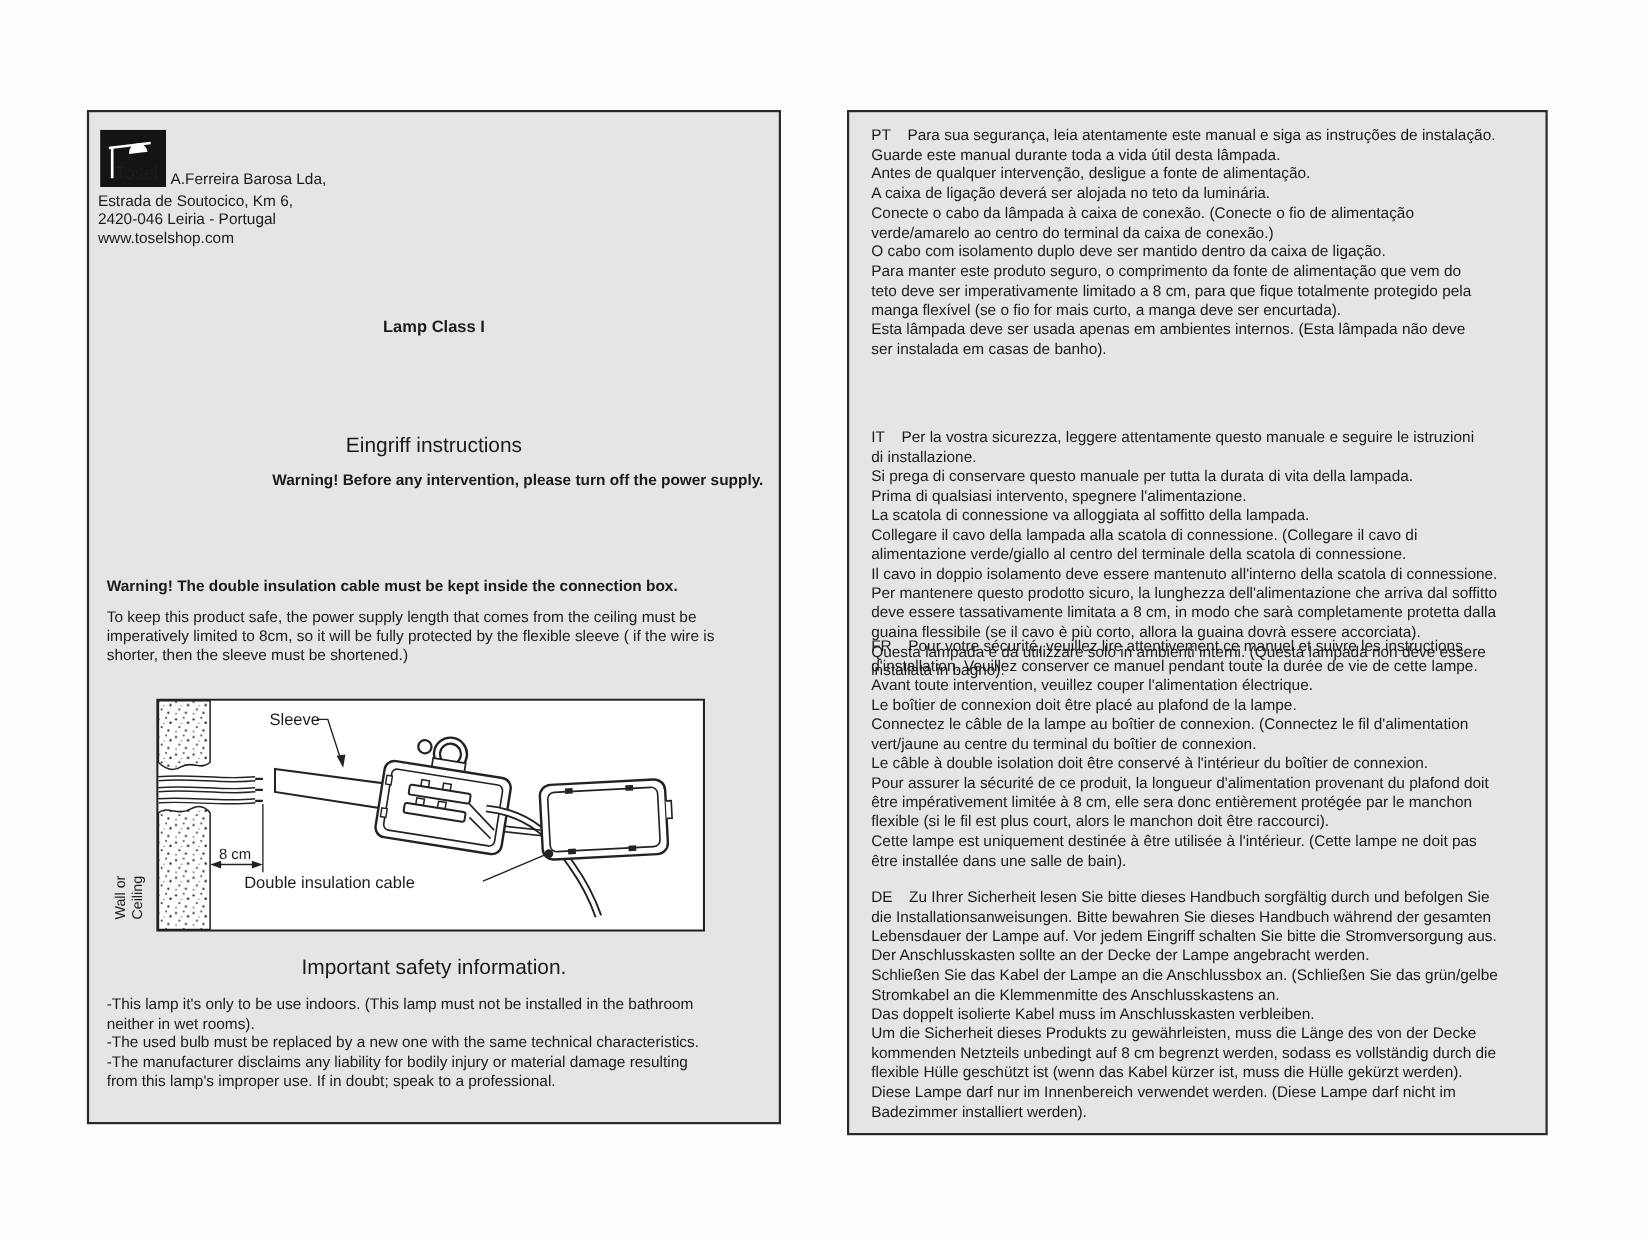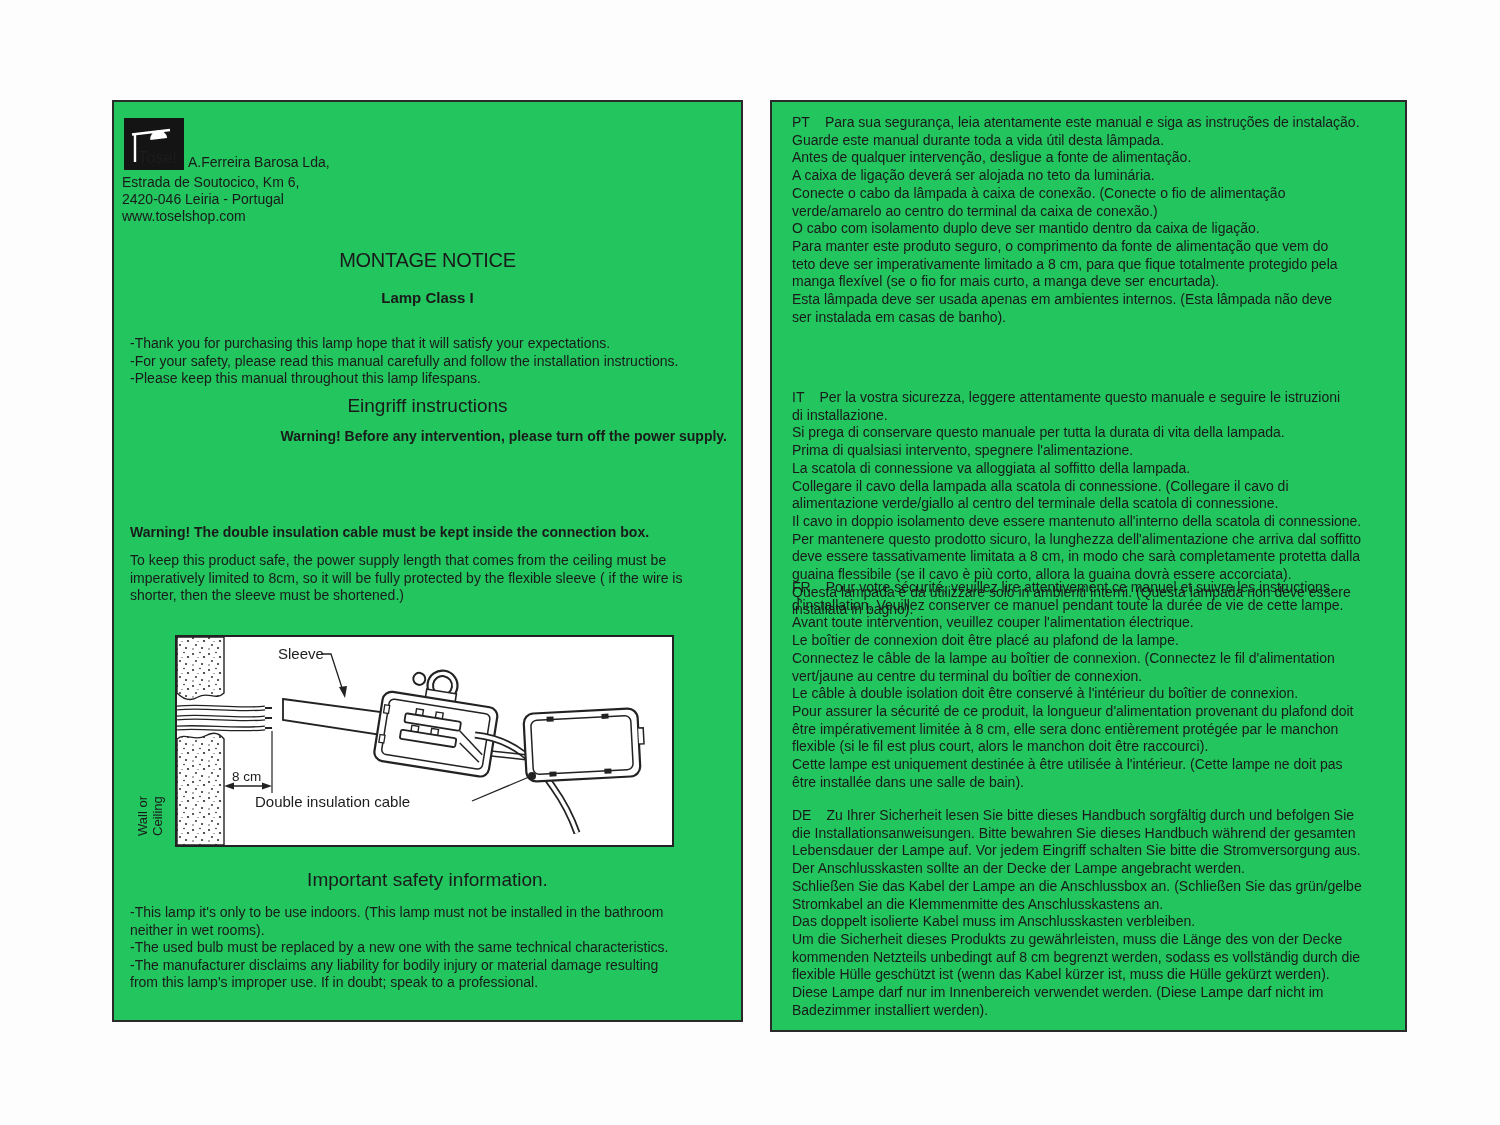--- a/index.html
+++ b/index.html
@@ -1,20 +1,20 @@
 <!DOCTYPE html>
 <html><head>
 <meta charset="utf-8">
 <style>
   * { margin:0; padding:0; box-sizing:border-box; }
   html,body { width:1500px; height:1125px; background:#fdfdfd; font-family:"Liberation Sans", sans-serif; color:#1a1a1a; }
   .page { position:relative; width:1500px; height:1125px; background:#fdfdfd; overflow:hidden; }
 
-  .panel { position:absolute; background:#22c55e; border:2px solid #2a2a2a; }
-  .panel-left  { left:112px;  top:100px; width:631px; height:922px; }
+  .panel { position:absolute; background:#e5e5e5; border:2px solid #2a2a2a; }
+  .panel-left  { left:79px;  top:100px; width:631px; height:922px; }
   .panel-right { left:770px; top:100px; width:637px; height:932px; }
 
   .abs { position:absolute; }
   .body-text { font-size:14px; line-height:17.5px; white-space:pre-line; }
   .centered { width:100%; text-align:center; }
 
   .logo-box { left:10px; top:16px; width:60px; height:52px; }
   .company-line { font-size:14px; line-height:17px; }
 
   .doc-title { top:147px; font-size:20px; letter-spacing:-0.3px; }
@@ -48,26 +48,22 @@
         <path d="M26,21 a8.5,8.5 0 0 1 17,0 Z" transform="rotate(-7 34 19)" fill="#fff"></path>
         <text x="14" y="45" font-size="16.5" fill="#fff">Tosel</text>
       </svg>
     </div>
 
     <div class="abs company-line" style="left:74px; top:52px;">A.Ferreira Barosa Lda,</div>
     <div class="abs company-line" style="left:8px; top:72px;">Estrada de Soutocico, Km 6,</div>
     <div class="abs company-line" style="left:8px; top:89px;">2420-046 Leiria - Portugal</div>
     <div class="abs company-line" style="left:8px; top:106px;">www.toselshop.com</div>
 
-    <div class="abs centered doc-title">MONTAGE NOTICE</div>
     <div class="abs centered doc-subtitle">Lamp Class I</div>
 
-    <div class="abs body-text" style="left:16px; right:14px; top:233px;">-Thank you for purchasing this lamp hope that it will satisfy your expectations.
--For your safety, please read this manual carefully and follow the installation instructions.
--Please keep this manual throughout this lamp lifespans.</div>
 
     <div class="abs centered section-heading" style="top:293px;">Eingriff instructions</div>
     <div class="abs warning" style="left:16px; right:14px; top:326px;text-align:right;">Warning! Before any intervention, please turn off the power supply.</div>
     <div class="abs warning" style="left:16px; right:14px; top:422px;">Warning! The double insulation cable must be kept inside the connection box.</div>
     <div class="abs body-text" style="left:16px; right:14px; top:450px;">To keep this product safe, the power supply length that comes from the ceiling must be
 imperatively limited to 8cm, so it will be fully protected by the flexible sleeve ( if the wire is
 shorter, then the sleeve must be shortened.)</div>
 
     <div class="abs diagram">
       <svg width="499" height="212" viewBox="0 0 499 212">

